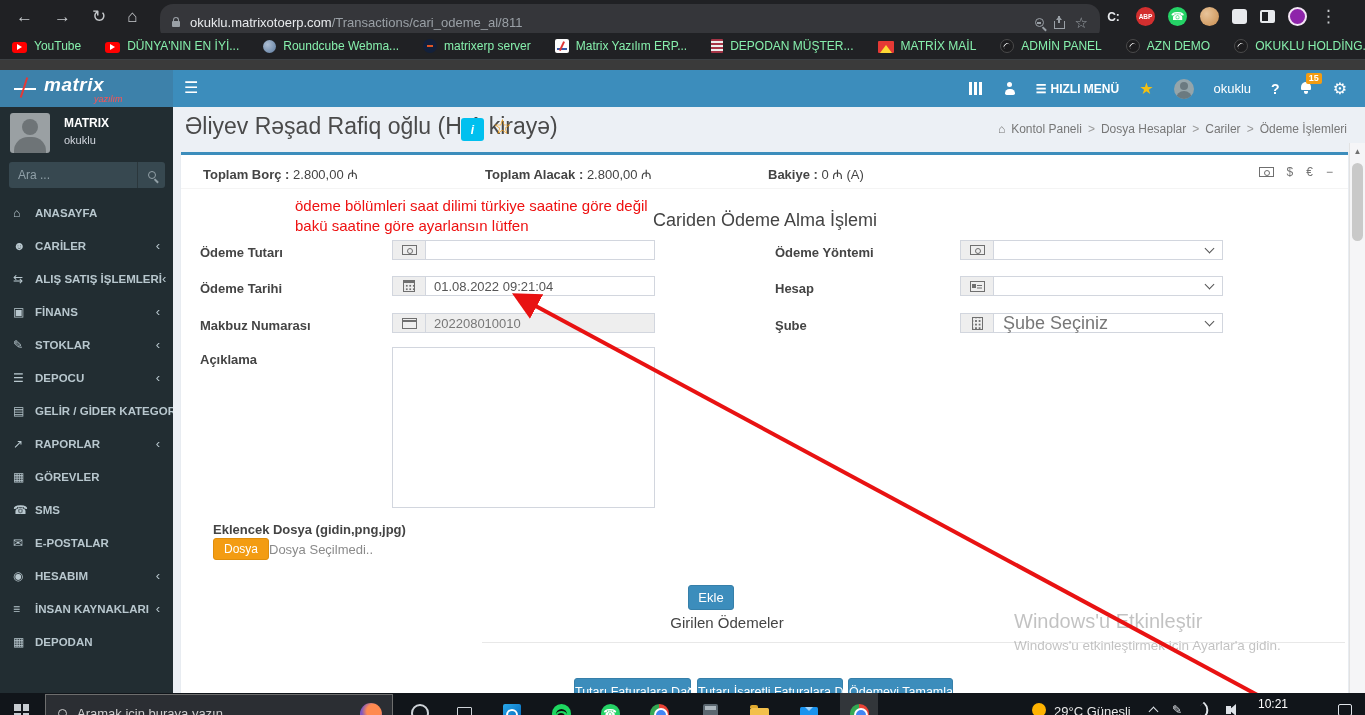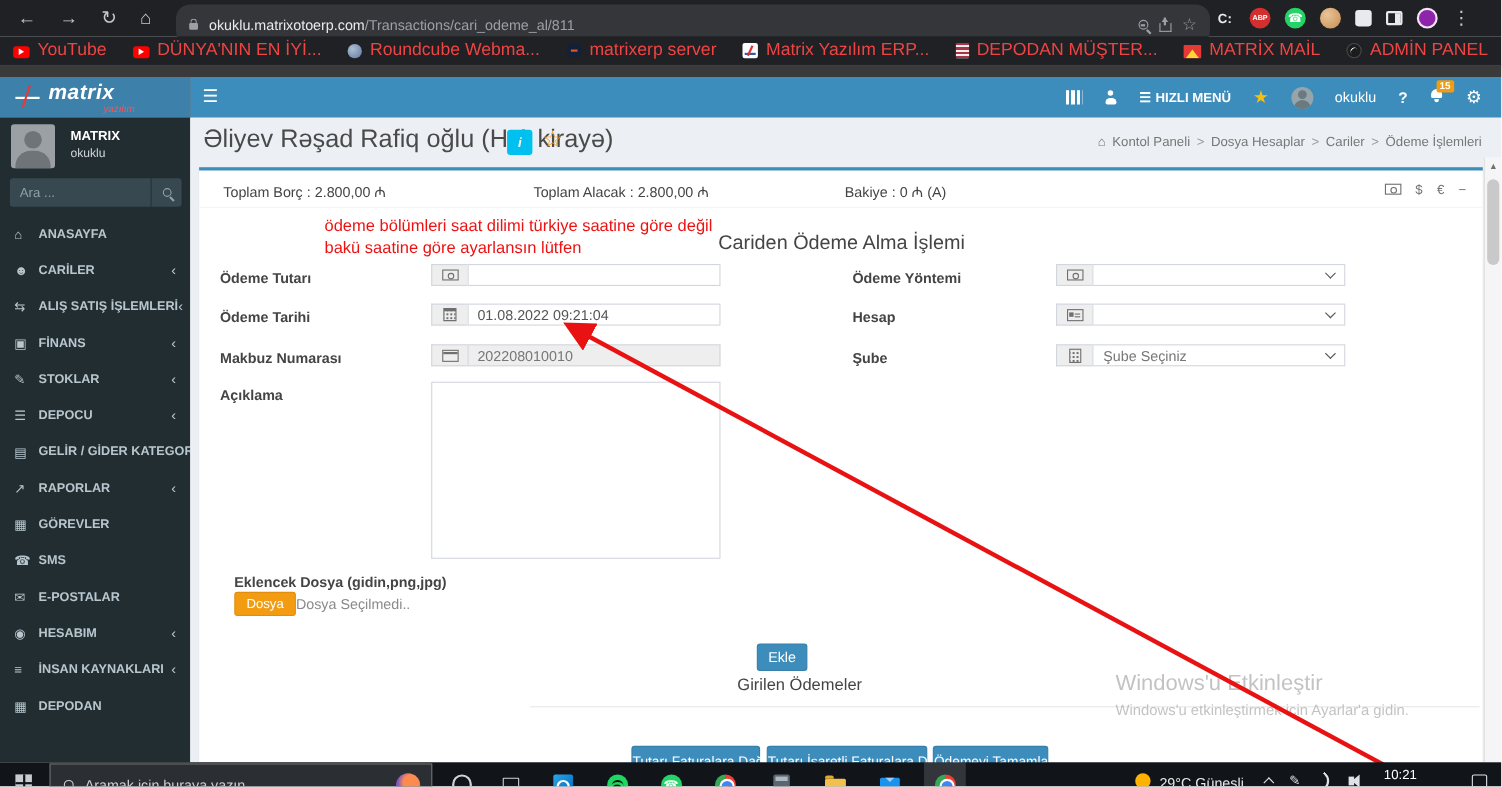--- a/index.html
+++ b/index.html
@@ -25,21 +25,21 @@
 .x-cz{color:#e8eaed;font-weight:700;font-size:12px}
 .x-abp{background:#d32f2f;color:#fff;font-size:6.5px;font-weight:700}
 .x-wa{background:#25d366;color:#fff;font-size:11px}
 .x-face{background:radial-gradient(circle at 35% 35%,#e8c49a,#c98d4e)}
 .x-puzzle{width:15px;height:15px;background:#e8eaed;border-radius:3px}
 .x-side{width:15px;height:13px;border:2px solid #e8eaed;border-radius:2px;background:linear-gradient(90deg,transparent 0 6px,#e8eaed 6px)}
 .x-logo{background:#8e24aa;border:2px solid #f3e5f5}
 
 #bookmarks{position:absolute;left:0;top:33px;width:1365px;height:27px;background:#202124;display:flex;align-items:center;gap:24px;padding:0 12px;border-bottom:1px solid #3c4043}
 .bm{display:flex;align-items:center;gap:7px;cursor:pointer;flex:none}
-.bm-l{color:#ef4444;font-size:16px;white-space:nowrap}
+.bm-l{color:#86efac;font-size:12px;white-space:nowrap}
 .bi{width:15px;height:15px;display:inline-block;position:relative;flex:none}
 .bi-youtube{background:#f00;border-radius:3px;height:11px;margin-top:2px}
 .bi-youtube::before{content:"";position:absolute;left:5px;top:2.5px;border-left:5px solid #fff;border-top:3px solid transparent;border-bottom:3px solid transparent}
 .bi-pin{background:radial-gradient(circle at 35% 35%,#aebfd4,#5c7globe)}
 .bi-pin{background:radial-gradient(circle at 35% 35%,#aebfd4,#5c7a9e);border-radius:50%;width:13px;height:13px}
 .bi-server{background:#13203a;border-radius:50%;width:14px;height:14px}
 .bi-server::after{content:"";position:absolute;left:4px;top:6px;width:6px;height:2px;background:#e05525}
 .bi-matrix{background:#fdfdfd;width:14px;height:14px;border-radius:2px}
 .bi-matrix::before{content:"";position:absolute;left:2px;top:9px;width:10px;height:1.6px;background:#3558a8}
 .bi-matrix::after{content:"";position:absolute;left:6px;top:2px;width:1.6px;height:10px;background:#d33;transform:rotate(25deg)}
@@ -99,41 +99,41 @@
 #content{position:absolute;left:173px;top:107px;width:1192px;height:586px;background:#ecf0f5}
 .ptitle{position:absolute;left:12px;top:6px;font-size:23px;color:#4a4a4a;font-weight:400;white-space:nowrap}
 .ibtn{position:absolute;left:288px;top:11px;width:23px;height:23px;background:#00c0ef;border-radius:3px;color:#fff;font-size:12px;font-weight:700;display:flex;align-items:center;justify-content:center;font-style:italic;cursor:pointer}
 .tstar{position:absolute;left:320px;top:8px;color:#f39c12;font-size:21px;cursor:pointer}
 #crumbs{position:absolute;right:18px;top:15px;display:flex;align-items:center;gap:6px;font-size:12px;color:#777}
 .crumb{cursor:pointer;white-space:nowrap}
 .crumb+.crumb::before{content:">";margin-right:6px;color:#999}
 #box{position:absolute;left:8px;top:45px;width:1167px;height:541px;background:#fff;border-top:3px solid #3c8dbc;box-shadow:0 1px 1px rgba(0,0,0,.1)}
 .bhdr{position:absolute;left:0;top:0;width:100%;height:34px;border-bottom:1px solid #f4f4f4}
 .sumitem{position:absolute;top:10px;font-size:13px;color:#444;white-space:nowrap}
-.sumitem .b{font-weight:400}
+.sumitem .b{font-weight:700}
 .btools{position:absolute;right:15px;top:10px;display:flex;align-items:center;gap:13px;color:#737373;font-size:12px}
 .fi{display:inline-block;position:relative}
 .fi-money{width:15px;height:10px;border:1px solid #6f6f6f}
 .fi-money::after{content:"";position:absolute;left:4px;top:1.5px;width:4px;height:4px;border:1px solid #6f6f6f;border-radius:50%}
 .fi-cal{width:12px;height:12px;border:1px solid #6f6f6f;border-top:3.5px solid #6f6f6f;background:radial-gradient(#6f6f6f 0.8px,transparent 0.9px);background-size:3.5px 3.5px;background-position:1px 1px}
 .fi-card{width:15px;height:11px;border:1px solid #6f6f6f}
 .fi-card::after{content:"";position:absolute;left:0;top:1.5px;width:13px;height:2px;background:#6f6f6f}
 .fi-idcard{width:15px;height:11px;border:1px solid #6f6f6f}
 .fi-idcard::after{content:"";position:absolute;left:1.5px;top:2.5px;width:4px;height:4px;background:#6f6f6f}
 .fi-idcard::before{content:"";position:absolute;right:1.5px;top:3px;width:5px;height:1.2px;background:#6f6f6f;box-shadow:0 2.5px 0 #6f6f6f}
 .fi-bld{width:11px;height:13px;border:1px solid #6f6f6f;background:radial-gradient(#6f6f6f 0.9px,transparent 1px);background-size:3.6px 3.6px;background-position:1.2px 1.2px}
 .anno{position:absolute;left:114px;top:41px;color:#ee1111;font-size:15px;line-height:20px;white-space:nowrap}
 .sect{position:absolute;left:472px;top:55px;font-size:18px;color:#444;white-space:nowrap}
 .flabel{position:absolute;font-size:13px;font-weight:700;color:#444;white-space:nowrap}
 .igroup{position:absolute;width:263px;height:20px;display:flex}
 .addon{width:33px;background:#eee;border:1px solid #d2d6de;border-right:none;display:flex;align-items:center;justify-content:center;flex:none}
 .tinput{flex:1;min-width:0;border:1px solid #d2d6de;font-size:13px;color:#555;padding:0 8px;outline:none;background:#fff}
 .tinput.dis{background:#eee;color:#777}
 .selbox{flex:1;min-width:0;border:1px solid #d2d6de;background:#fff;display:flex;align-items:center;padding:0 9px;cursor:pointer}
-.selval{font-size:13px;color:#777}
+.selval{font-size:18px;color:#777}
 .chev{width:7px;height:7px;border-right:1.8px solid #555;border-bottom:1.8px solid #555;transform:rotate(45deg);margin-left:auto;margin-top:-3px}
 .tarea{position:absolute;left:211px;top:192px;width:263px;height:161px;border:1px solid #d2d6de;resize:none;outline:none;font-size:13px;padding:6px}
 .filelbl{position:absolute;left:32px;top:367px;font-size:13px;font-weight:700;color:#444}
 .dosyabtn{position:absolute;left:32px;top:383px;background:#f39c12;color:#fff;font-size:12px;border:1px solid #e08e0b;border-radius:3px;padding:3px 10px;cursor:pointer}
 .filestat{position:absolute;left:88px;top:387px;font-size:13px;color:#8a8a8a}
 .eklebtn{position:absolute;left:507px;top:430px;width:46px;height:25px;background:#3c8dbc;border:1px solid #367fa9;border-radius:3px;color:#fff;font-size:13px;cursor:pointer}
 .girilen{position:absolute;left:446px;top:459px;width:200px;text-align:center;font-size:15px;color:#444}
 .hr{position:absolute;left:301px;top:487px;width:863px;height:1px;background:#e8e8e8}
 .bbtn{position:absolute;top:523px;height:28px;background:#3c8dbc;border:1px solid #367fa9;border-radius:3px;color:#fff;font-size:12.5px;cursor:pointer;white-space:nowrap}
 .wm1{position:absolute;left:841px;top:503px;font-size:20px;color:#9b9b9b;opacity:.6;white-space:nowrap}

